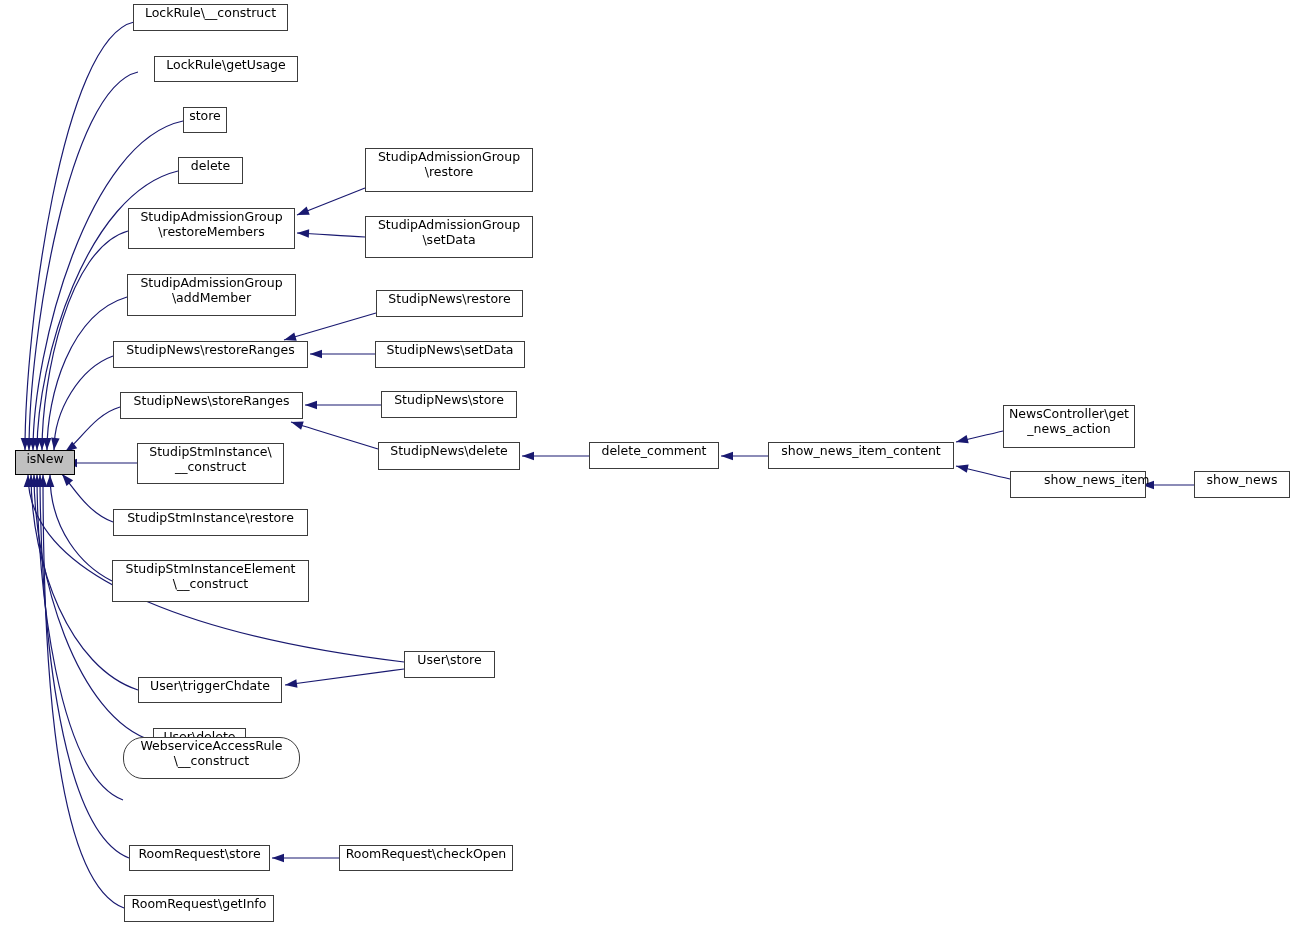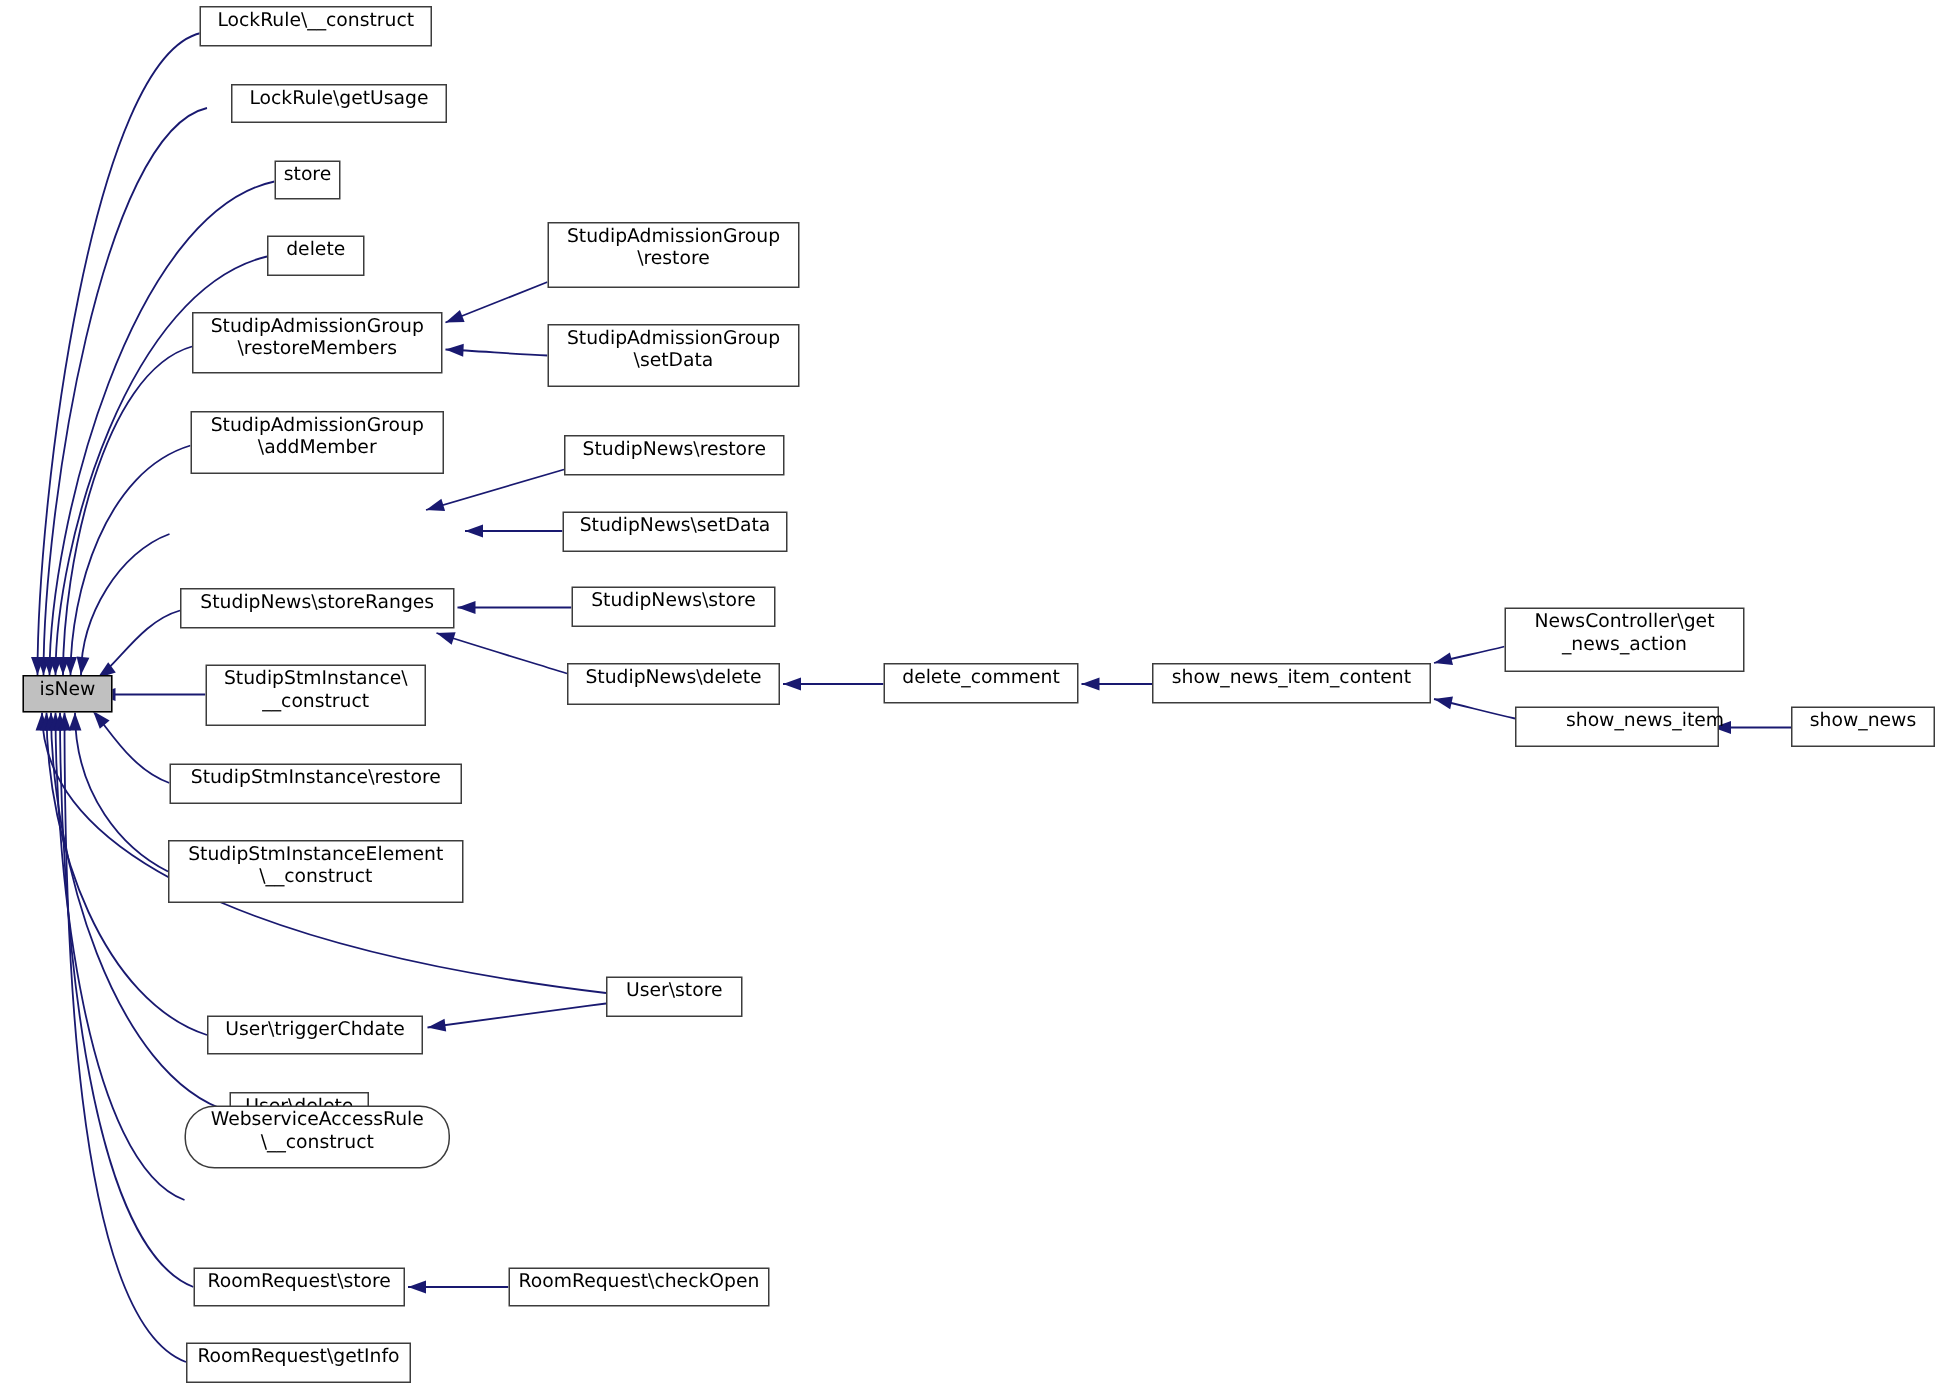--- a/index.html
+++ b/index.html
@@ -127,20 +127,23 @@
       <span class="label">delete</span>
     </div>
     <div class="node" style="left: 128px; top: 208px; width: 167px; height: 41px;">
       <span class="label">StudipAdmissionGroup
 \restoreMembers</span>
     </div>
     <div class="node" style="left: 127px; top: 274px; width: 169px; height: 42px;">
       <span class="label">StudipAdmissionGroup
 \addMember</span>
     </div>
+    <div class="node" style="left: 113px; top: 341px; width: 195px; height: 27px;">
+      <span class="label">StudipNews\restoreRanges</span>
+    </div>
     <div class="node" style="left: 120px; top: 392px; width: 183px; height: 27px;">
       <span class="label">StudipNews\storeRanges</span>
     </div>
     <div class="node" style="left: 137px; top: 443px; width: 147px; height: 41px;">
       <span class="label">StudipStmInstance\
 __construct</span>
     </div>
     <div class="node" style="left: 113px; top: 509px; width: 195px; height: 27px;">
       <span class="label">StudipStmInstance\restore</span>
     </div>
@@ -189,21 +192,21 @@
     </div>
     <div class="node" style="left: 339px; top: 845px; width: 174px; height: 26px;">
       <span class="label">RoomRequest\checkOpen</span>
     </div>
     <div class="node" style="left: 589px; top: 442px; width: 130px; height: 27px;">
       <span class="label">delete_comment</span>
     </div>
     <div class="node" style="left: 768px; top: 442px; width: 186px; height: 27px;">
       <span class="label">show_news_item_content</span>
     </div>
-    <div class="node" style="left: 1003px; top: 405px; width: 160px; height: 43px;">
+    <div class="node" style="left: 1003px; top: 405px; width: 132px; height: 43px;">
       <span class="label">NewsController\get
 _news_action</span>
     </div>
     <div class="node" style="left: 1010px; top: 471px; width: 136px; height: 27px; padding-left: 33px;">
       <span class="label">show_news_item</span>
     </div>
     <div class="node" style="left: 1194px; top: 471px; width: 96px; height: 27px;">
       <span class="label">show_news</span>
     </div>
   </div>

